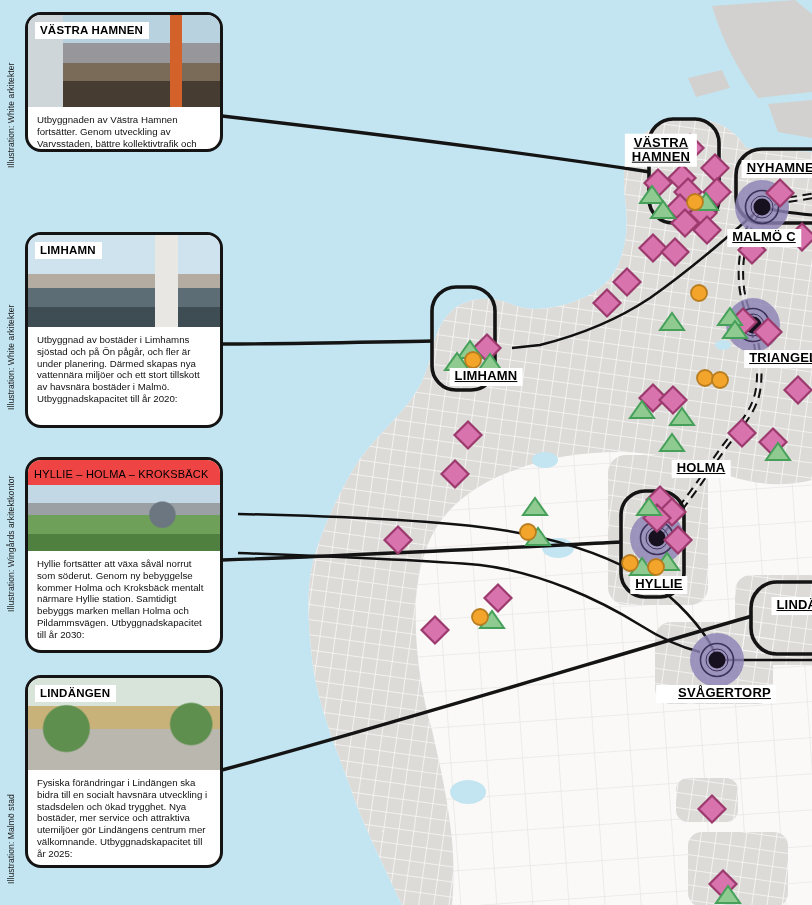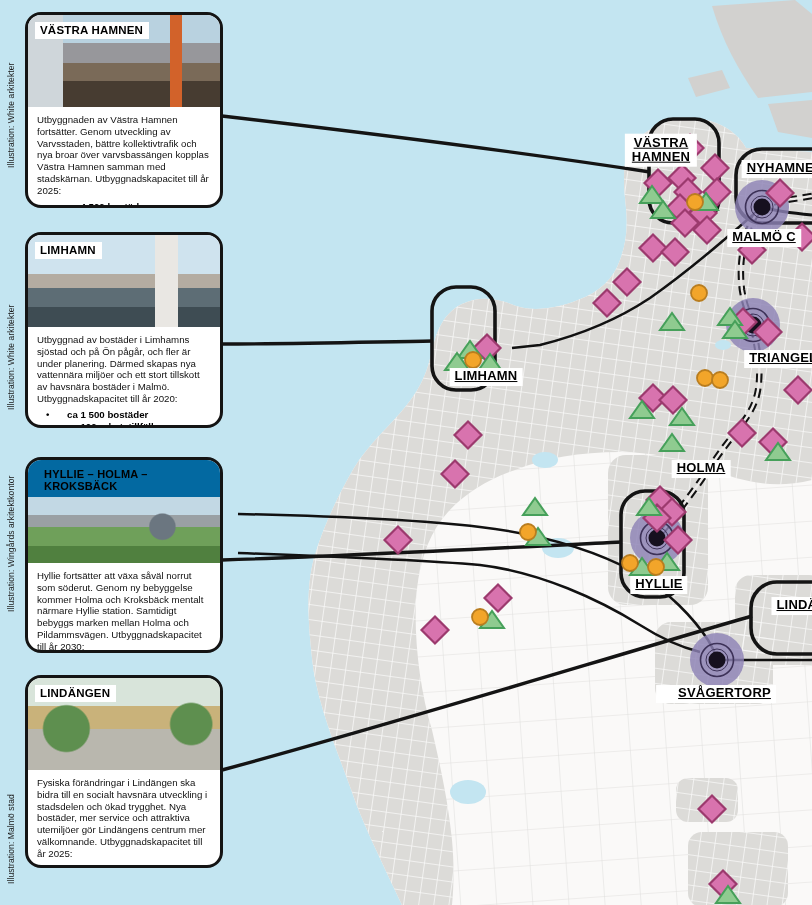--- a/index.html
+++ b/index.html
@@ -10,30 +10,30 @@
   
   #labels-layer{position:absolute;left:0;top:0;width:100%;height:100%;pointer-events:none;}
   .maplabel{position:absolute;transform:translate(-50%,-50%);background:#fff;color:#000;
             font-weight:bold;font-size:13px;line-height:1.15;padding:1px 5px 2px;
             white-space:nowrap;letter-spacing:.2px;text-decoration:underline;}
   .maplabel.two{text-align:center;line-height:1.1;padding:2px 7px;}
 
   
   .callout{position:absolute;left:25px;width:198px;background:#fff;border:3px solid #141414;
            border-radius:16px;overflow:hidden;box-sizing:border-box;}
-  .c1{top:12px;height:196px}
+  .c1{top:12px;height:140px}
   .c2{top:232px;height:196px}
   .c3{top:457px;height:196px}
   .c4{top:675px;height:193px}
   .photo{position:relative;height:92px;}
   .c3 .photo{height:66px;}
   .title-chip{position:absolute;top:7px;left:7px;background:#fff;color:#000;font-weight:bold;
               font-size:11.5px;letter-spacing:.2px;padding:2px 6px 3px 5px;}
-  .title-band{background:#0369a1;color:#000;font-weight:bold;font-size:11px;letter-spacing:.2px;
-              padding:8px 8px 5px 16px;}
+  .title-band{background:#ef4444;color:#000;font-weight:normal;font-size:11px;letter-spacing:.2px;
+              padding:8px 8px 5px 6px;}
   .body-text{padding:7px 9px 0 9px;font-size:9.7px;line-height:11.8px;color:#101010;}
   .body-text .lead{font-weight:normal;}
   .callout ul{margin:4px 0 0 0;padding:0;list-style:none;font-size:9.7px;line-height:12.4px;
               font-weight:bold;color:#000;}
   .callout li::before{content:"\2022";display:inline-block;width:21px;margin-left:9px;
                       font-weight:bold;}
   
   .photo-vh{background:
      linear-gradient(90deg,rgba(210,98,42,0) 74%,#d2622a 74%,#d2622a 80%,rgba(0,0,0,0) 80%),
      linear-gradient(90deg,#cfd6da 0 18%,rgba(0,0,0,0) 18%),
@@ -277,24 +277,20 @@
       </ul>
     </div>
   </div>
 
   <div class="callout c2">
     <div class="photo photo-lh">
       <span class="title-chip">LIMHAMN</span>
     </div>
     <div class="body-text">
       <span class="lead">Utbyggnad av</span><span> bostäder i Limhamns sjöstad och på Ön pågår, och fler är under planering. Därmed skapas nya vattennära miljöer och ett stort tillskott av havsnära bostäder i Malmö. Utbyggnadskapacitet till år 2020:</span>
-      <ul>
-        <li>ca 1 500 bostäder</li>
-        <li>ca 100 arbetstillfällen</li>
-      </ul>
     </div>
   </div>
 
   <div class="callout c3">
     <div class="title-band">HYLLIE – HOLMA – KROKSBÄCK</div>
     <div class="photo photo-hy"></div>
     <div class="body-text">
       <span class="lead">Hyllie fortsätter</span><span> att växa såväl norrut som söderut. Genom ny bebyggelse kommer Holma och Kroksbäck mentalt närmare Hyllie station. Samtidigt bebyggs marken mellan Holma och Pildammsvägen. Utbyggnadskapacitet till år 2030:</span>
       
     </div>

